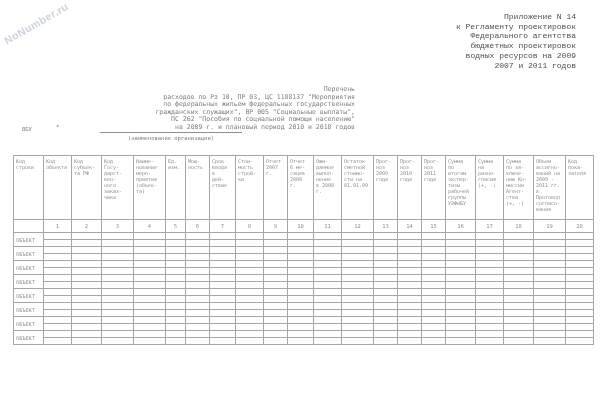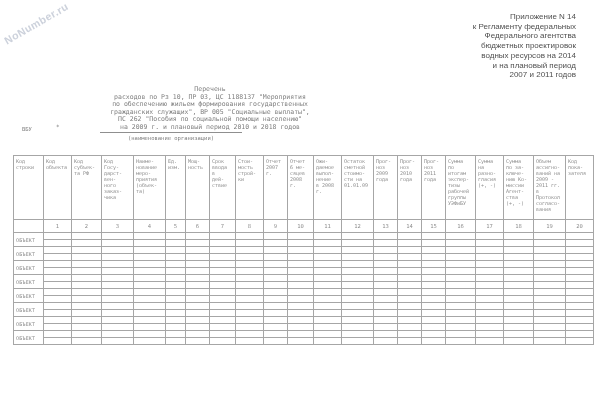--- a/index.html
+++ b/index.html
@@ -2,23 +2,23 @@
 <html style="--watermark: #cdd2dc; --heading-text: #4f4f4f; --body-text: #7e7e7e; --table-border: #a6a6a6; --table-text: #8e8e8e;"><head>
 <meta charset="utf-8">
 <style>
   html,body{margin:0;padding:0;background:#fff;}
   #page{position:relative;width:600px;height:420px;background:#ffffff;overflow:hidden;
         font-family:"DejaVu Sans Mono", monospace;}
   .watermark{position:absolute;left:2px;top:36px;transform:rotate(-30deg);transform-origin:0 0;
         font-family:"Liberation Sans", sans-serif;font-weight:bold;font-size:10.5px;
         letter-spacing:.5px;color:var(--watermark);}
   .appendix{position:absolute;top:12px;right:24px;text-align:right;
-        font-family:Liberation Sans, sans-serif;font-size:8px;line-height:9.7px;
+        font-family:Liberation Mono, monospace;font-size:8px;line-height:9.7px;
         color:var(--heading-text);}
-  .title-block{position:absolute;left:65px;top:86px;width:290px;text-align:center;
+  .title-block{position:absolute;left:65px;top:86px;width:290px;text-align:right;
         font-size:6.5px;line-height:7.6px;color:var(--body-text);white-space:pre;}
   .side-note{position:absolute;left:22px;top:126px;font-size:5.5px;color:var(--body-text);}
   .side-mark{position:absolute;left:56px;top:123px;font-size:6px;color:var(--body-text);}
   .org-line{position:absolute;left:100px;top:132px;width:142px;border-top:1px solid #8f8f8f;}
   .org-caption{position:absolute;left:78px;top:135px;width:186px;text-align:center;
         font-size:5.5px;color:var(--body-text);}
   table.form{position:absolute;left:13px;top:155px;border-collapse:collapse;table-layout:fixed;
         width:580px;}
   table.form th, table.form td{border:1px solid var(--table-border);overflow:hidden;
         font-weight:normal;margin:0;}
@@ -31,29 +31,28 @@
         vertical-align:middle;letter-spacing:.2px;}
 </style>
 </head>
 <body>
 
 <div id="page">
   <div class="watermark">NoNumber.ru</div>
 
   <div class="appendix">
       <div>Приложение N 14</div>
-      <div>к Регламенту федеральных</div>
+      <div>к Регламенту проектировок</div>
       <div>Федерального агентства</div>
       <div>бюджетных проектировок</div>
-      <div>водных ресурсов на 2014</div>
-      <div>и на плановый период</div>
+      <div>водных ресурсов на 2009</div>
       <div>2007 и 2011 годов</div>
     </div>
 
-  <div class="title-block"><div>Перечень</div><div>расходов по Рз 10, ПР 03, ЦС 1188137 "Мероприятия</div><div>по обеспечению жильем формирования государственных</div><div>гражданских служащих", ВР 005 "Социальные выплаты",</div><div>ПС 262 "Пособия по социальной помощи населению"</div><div>на 2009 г. и плановый период 2010 и 2018 годов</div></div>
+  <div class="title-block"><div>Перечень</div><div>расходов по Рз 10, ПР 03, ЦС 1188137 "Мероприятия</div><div>по федеральных жильем федеральных государственных</div><div>гражданских служащих", ВР 005 "Социальные выплаты",</div><div>ПС 262 "Пособия по социальной помощи населению"</div><div>на 2009 г. и плановый период 2010 и 2018 годов</div></div>
 
   <span class="side-note">ВБУ</span>
   <span class="side-mark">*</span>
 
   <div class="org-line"></div>
   <div class="org-caption">(наименование организации)</div>
 
   <table class="form">
       <colgroup>
         <col style="width: 30px;">

